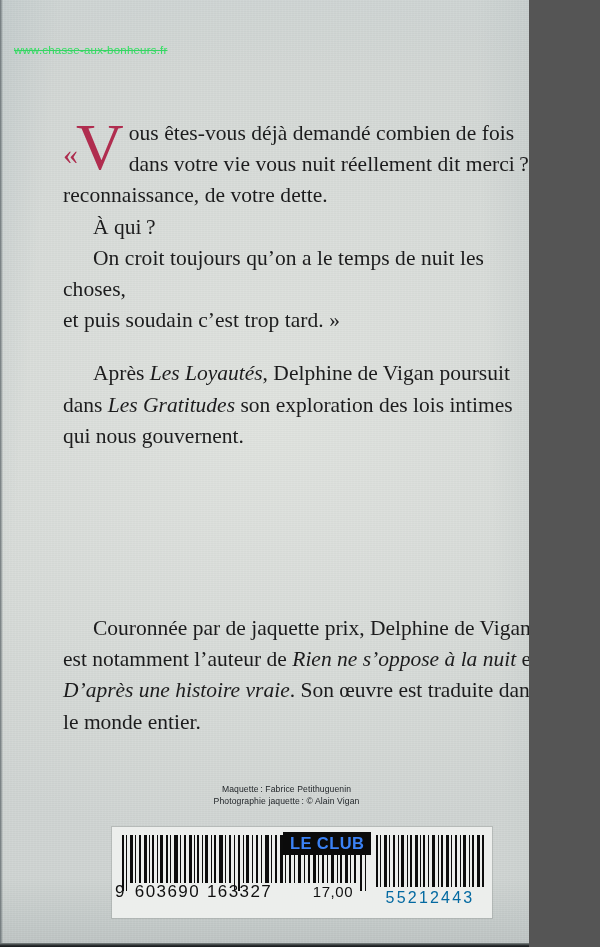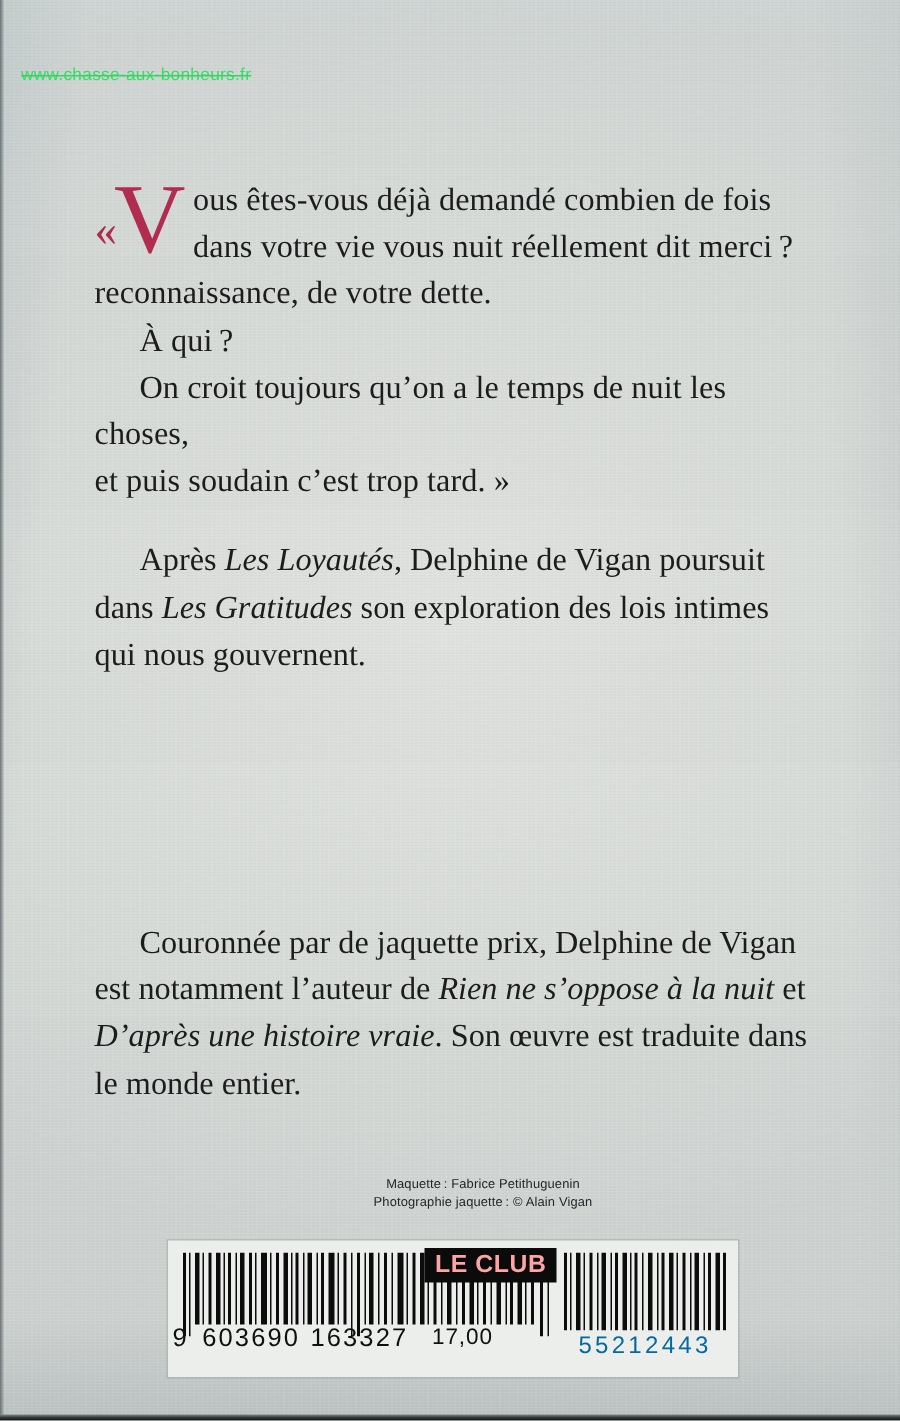--- a/index.html
+++ b/index.html
@@ -6,21 +6,21 @@
     margin: 0;
     padding: 0;
     background: #555;
   }
   body {
     font-family: "Liberation Serif", serif;
   }
 
   .cover {
     position: relative;
-    width: 600px;
+    width: 529px;
     height: 947px;
     overflow: hidden;
     background: #d9dcd9;
     background-image:
       linear-gradient(95deg, rgba(186,196,198,0.55) 0px, rgba(216,221,218,0.0) 60px),
       linear-gradient(268deg, rgba(190,198,198,0.45) 0px, rgba(216,221,218,0.0) 55px),
       linear-gradient(180deg, rgba(205,212,211,0.55) 0px, rgba(218,222,219,0.0) 70px),
       linear-gradient(0deg, rgba(178,186,186,0.65) 0px, rgba(218,222,219,0.0) 70px),
       radial-gradient(ellipse 520px 430px at 50% 44%, #dfe2de 0%, #d6dad7 62%, #ced3d1 100%);
   }
@@ -182,32 +182,33 @@
     white-space: nowrap;
   }
   .isbn-digits .lead { margin-right: 9px; }
   .isbn-digits .grp { margin-right: 7px; }
 
   .price {
     position: absolute;
     left: 176px;
     top: 56px;
     width: 90px;
+    text-align: center;
     font-family: "Liberation Sans", sans-serif;
     font-size: 15px;
     letter-spacing: .6px;
     color: #111;
   }
 
   .leclub {
     position: absolute;
     left: 171px;
     top: 5px;
     background: #0b0b0b;
-    color: #fca5a5;
+    color: #3b82f6;
     font-family: "Liberation Sans", sans-serif;
     font-weight: bold;
     font-size: 16.5px;
     letter-spacing: .4px;
     padding: 2.5px 7px 3.5px 7px;
     line-height: 1;
     white-space: nowrap;
   }
 
   .right-digits {

